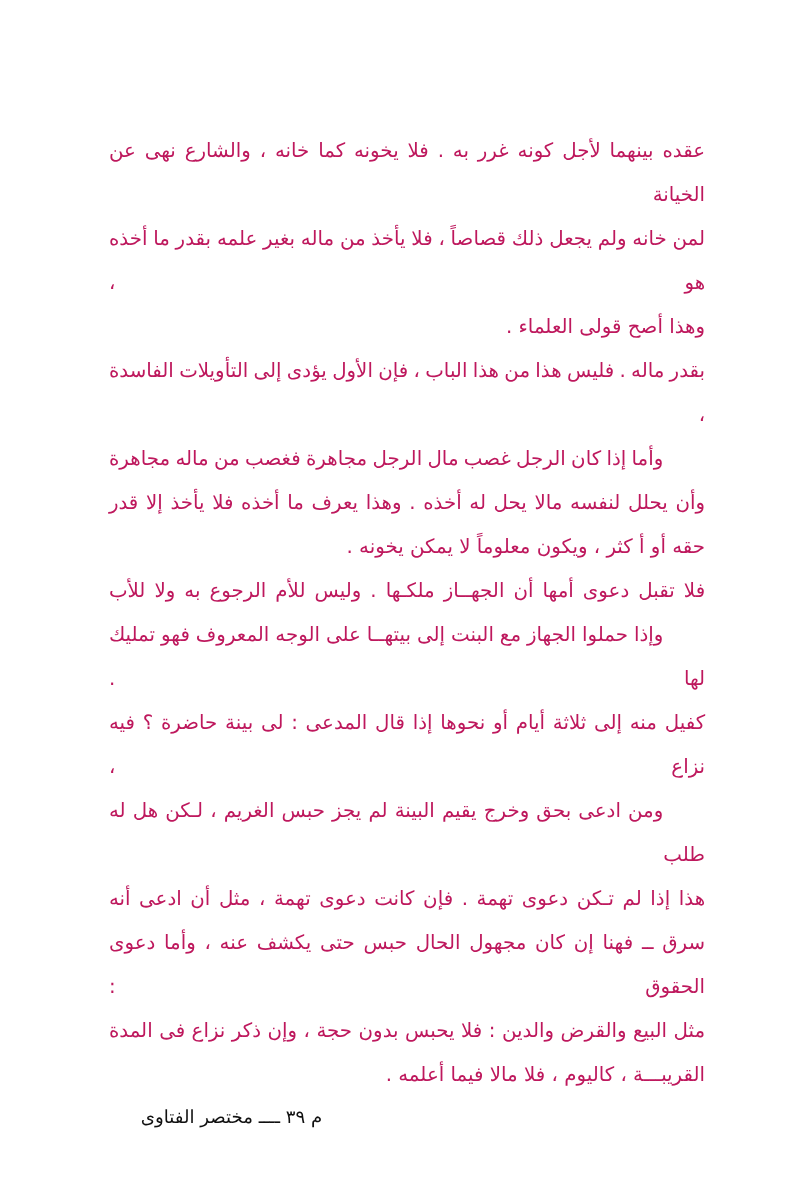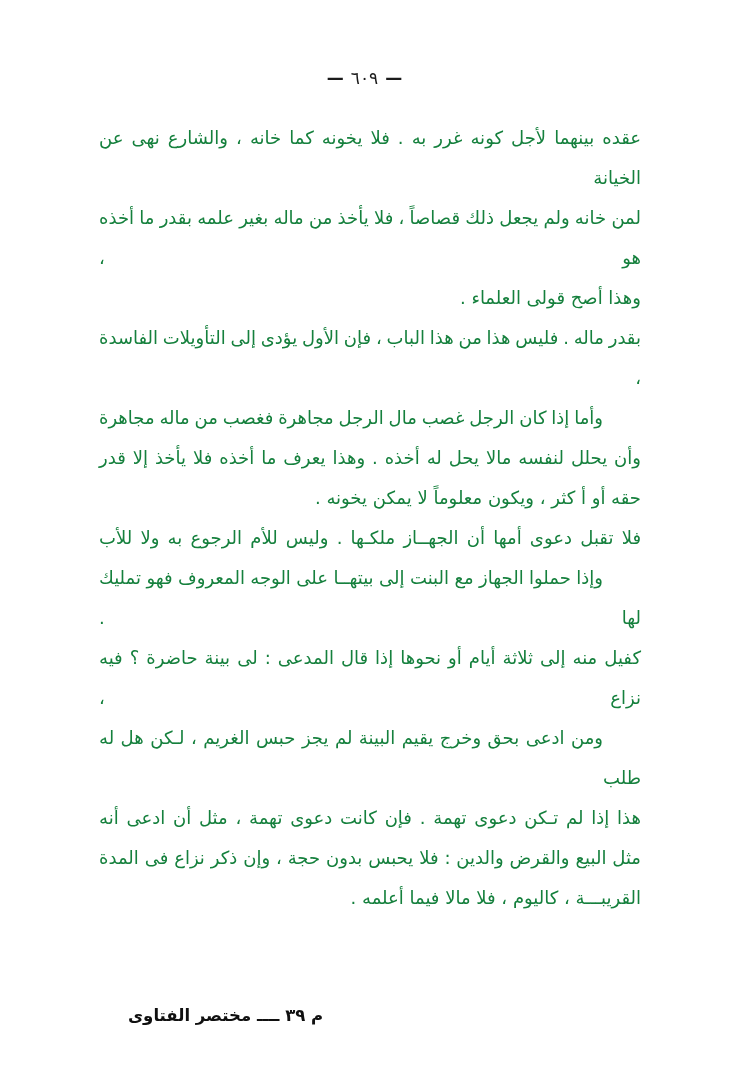--- a/index.html
+++ b/index.html
@@ -41,49 +41,46 @@
     margin: 0;
     padding: 0;
   }
   .line {
     font-size: 18px;
     line-height: 40px;
     min-height: 40px;
     text-align: justify;
     text-align-last: justify;
     word-spacing: -1px;
-    color: #15803d;
+    color: #be185d;
   }
   .line.end {
     text-align: right;
     text-align-last: right;
     word-spacing: normal;
   }
   .line.ind {
     text-indent: 38px;
   }
   .footer {
     position: absolute;
     top: 1006px;
     left: 128px;
     direction: rtl;
     font-size: 16.5px;
-    font-weight: 700;
+    font-weight: 400;
     color: #101010;
     white-space: nowrap;
   }
 </style>
 </head>
 <body>
 
 <div class="page">
 
-  <div class="page-number">
-    <span class="dash">—</span><span>٦٠٩</span><span class="dash">—</span>
-  </div>
 
   <div class="text-block">
 
     <div class="paragraph">
       <div class="line">عقده بينهما لأجل كونه غرر به . فلا يخونه كما خانه ، والشارع نهى عن الخيانة</div>
       <div class="line">لمن خانه ولم يجعل ذلك قصاصاً ، فلا يأخذ من ماله بغير علمه بقدر ما أخذه هو ،</div>
       <div class="line end">وهذا أصح قولى العلماء .</div>
     </div>
 
     <div class="paragraph">
@@ -95,20 +92,21 @@
 
     <div class="paragraph">
       <div class="line">فلا تقبل دعوى أمها أن الجهــاز ملكـها . وليس للأم الرجوع به ولا للأب</div>
       <div class="line ind">وإذا حملوا الجهاز مع البنت إلى بيتهــا على الوجه المعروف فهو تمليك لها .</div>
     </div>
 
     <div class="paragraph">
       <div class="line">كفيل منه إلى ثلاثة أيام أو نحوها إذا قال المدعى : لى بينة حاضرة ؟ فيه نزاع ،</div>
       <div class="line ind">ومن ادعى بحق وخرج يقيم البينة لم يجز حبس الغريم ، لـكن هل له طلب</div>
       <div class="line">هذا إذا لم تـكن دعوى تهمة . فإن كانت دعوى تهمة ، مثل أن ادعى أنه</div>
+      <div class="line">سرق ــ فهنا إن كان مجهول الحال حبس حتى يكشف عنه ، وأما دعوى الحقوق :</div>
       <div class="line">مثل البيع والقرض والدين : فلا يحبس بدون حجة ، وإن ذكر نزاع فى المدة</div>
       <div class="line end">القريبـــة ، كاليوم ، فلا مالا فيما أعلمه .</div>
     </div>
 
   </div>
 
   <div class="footer">م ٣٩ ــــ مختصر الفتاوى</div>
 
 </div>
 

